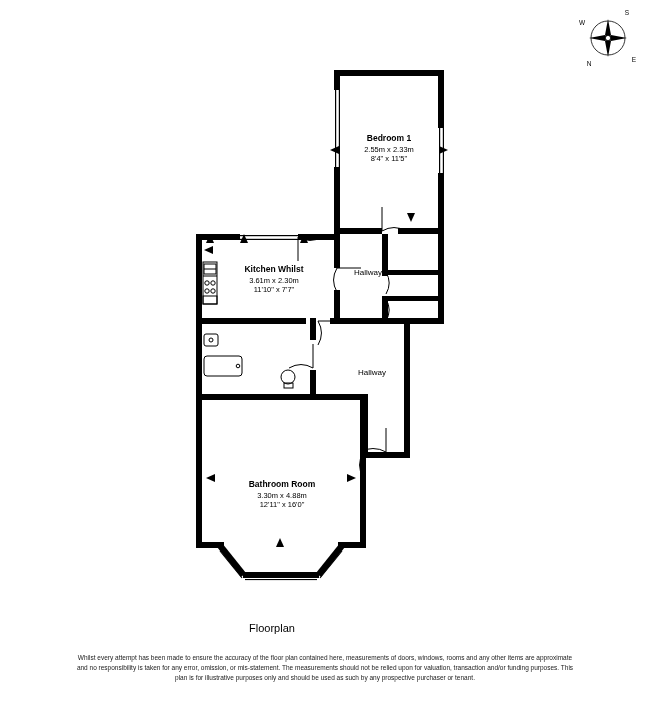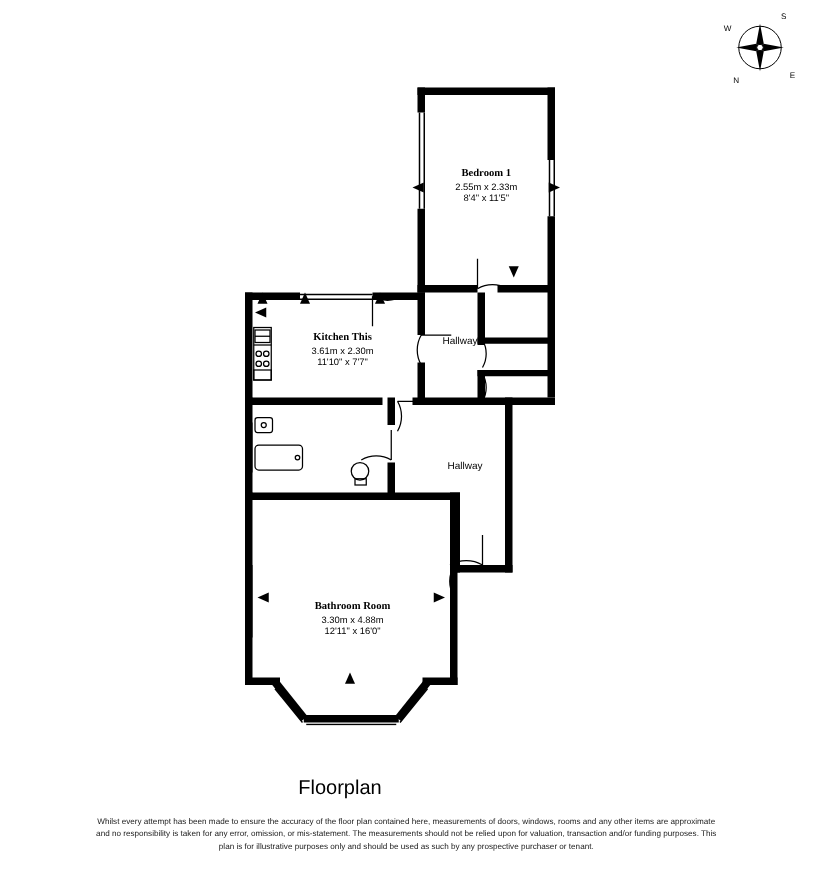--- a/index.html
+++ b/index.html
@@ -31,40 +31,39 @@
     line-height: 1.25;
     font-size: 8px;
     color: #000;
     white-space: nowrap;
   }
   .room-label .rname {
     font-weight: bold;
     font-size: 8.5px;
     display: block;
     margin-bottom: 1px;
-    font-family: Liberation Serif, serif;
   }
   .room-label .rdim {
     display: block;
     font-size: 7.5px;
   }
   .plain-label {
     position: absolute;
     font-size: 8px;
     font-weight: normal;
     color: #000;
     white-space: nowrap;
   }
   #title {
     position: absolute;
     left: 0;
     top: 622px;
     width: 544px;
     text-align: center;
-    font-size: 16px;
+    font-size: 11px;
     color: #000;
   }
   #disclaimer {
     position: absolute;
     left: 75px;
     top: 653px;
     width: 500px;
     text-align: center;
     font-size: 6.5px;
     line-height: 1.55;
@@ -246,21 +245,21 @@
 
   </svg>
 
   <div class="room-label" style="left:333px; top:133px; width:112px;">
     <span class="rname">Bedroom 1</span>
     <span class="rdim">2.55m x 2.33m</span>
     <span class="rdim">8'4" x 11'5"</span>
   </div>
 
   <div class="room-label" style="left:212px; top:264px; width:124px;">
-    <span class="rname">Kitchen This</span>
+    <span class="rname">Kitchen Whilst</span>
     <span class="rdim">3.61m x 2.30m</span>
     <span class="rdim">11'10" x 7'7"</span>
   </div>
 
 
   <div class="room-label" style="left:220px; top:479px; width:124px;">
     <span class="rname">Bathroom Room</span>
     <span class="rdim">3.30m x 4.88m</span>
     <span class="rdim">12'11" x 16'0"</span>
   </div>

